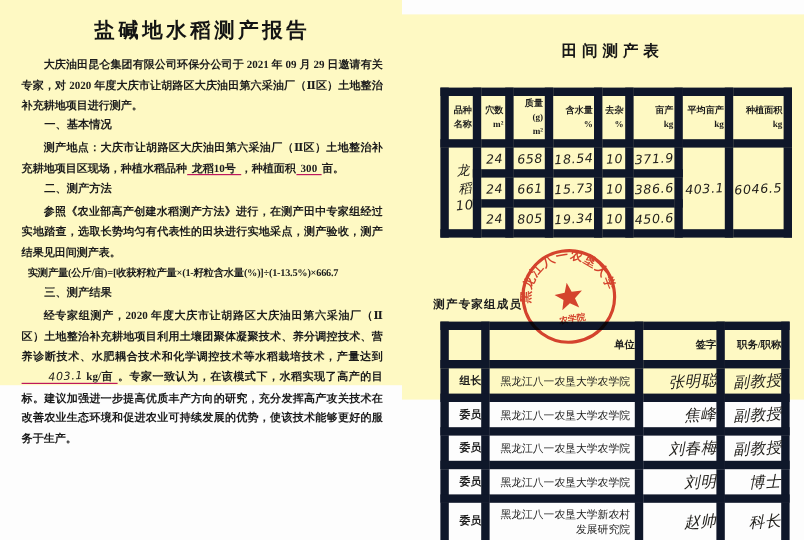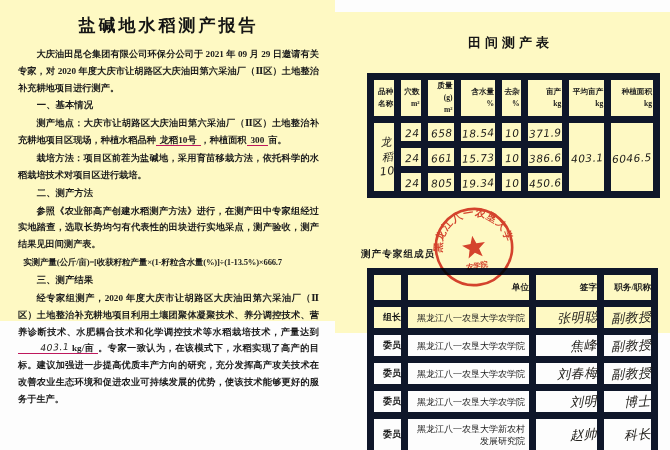--- a/index.html
+++ b/index.html
@@ -67,21 +67,20 @@
 
   <div class="page page-left">
     <div class="doc-title">盐碱地水稻测产报告</div>
 
     <p class="para">大庆油田昆仑集团有限公司环保分公司于 2021 年 09 月 29 日邀请有关专家，对 2020 年度大庆市让胡路区大庆油田第六采油厂（Ⅱ区）土地整治补充耕地项目进行测产。</p>
 
     <p class="hdg">一、基本情况</p>
 
     <p class="para"><span>测产地点：大庆市让胡路区大庆油田第六采油厂（Ⅱ区）土地整治补充耕地项目区现场，种植水稻品种</span><span class="fill">龙稻10号</span><span>，种植面积</span><span class="fill">300</span><span>亩。</span></p>
 
-    <p class="para">栽培方法：项目区前茬为盐碱地，采用育苗移栽方法，依托科学的水稻栽培技术对项目区进行栽培。</p>
 
     <p class="hdg">二、测产方法</p>
 
     <p class="para">参照《农业部高产创建水稻测产方法》进行，在测产田中专家组经过实地踏查，选取长势均匀有代表性的田块进行实地采点，测产验收，测产结果见田间测产表。</p>
 
     <p class="formula">实测产量(公斤/亩)=[收获籽粒产量×(1-籽粒含水量(%)]÷(1-13.5%)×666.7</p>
 
     <p class="hdg">三、测产结果</p>
 
     <p class="para"><span>经专家组测产，2020 年度大庆市让胡路区大庆油田第六采油厂（Ⅱ区）土地整治补充耕地项目利用土壤团聚体凝聚技术、养分调控技术、营养诊断技术、水肥耦合技术和化学调控技术等水稻栽培技术，产量达到</span><span class="fill"><span class="hw">403.1</span>&nbsp;<span>kg/亩</span></span><span>。专家一致认为，在该模式下，水稻实现了高产的目标。建议加强进一步提高优质丰产方向的研究，充分发挥高产攻关技术在改善农业生态环境和促进农业可持续发展的优势，使该技术能够更好的服务于生产。</span></p>

